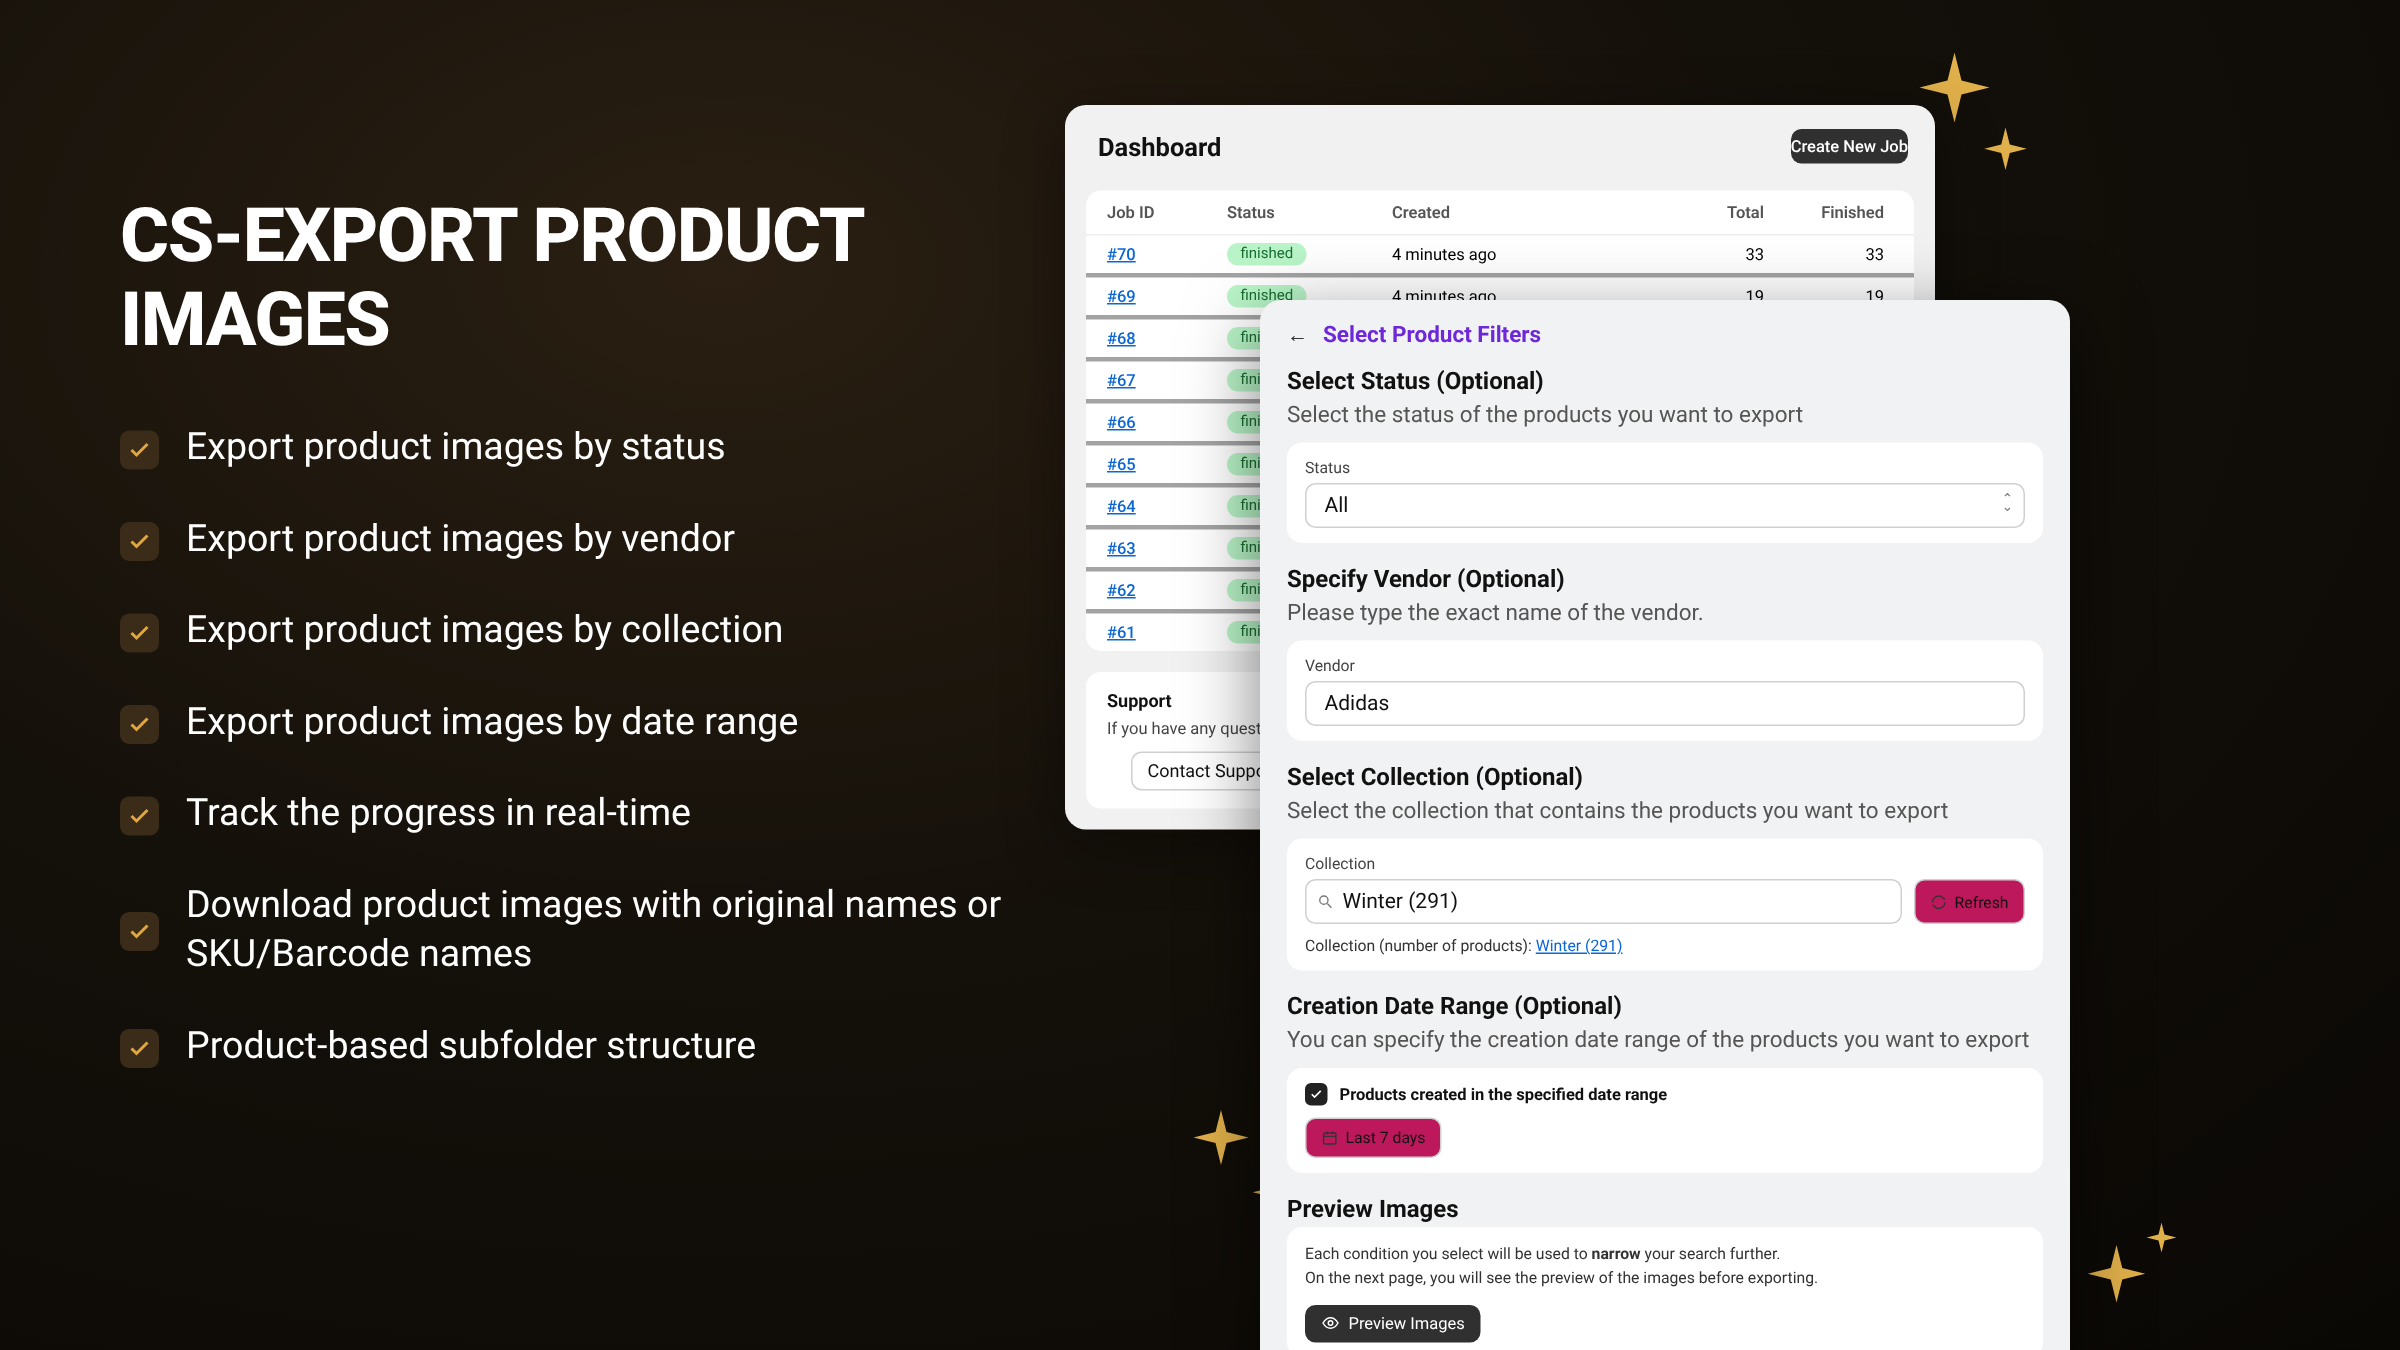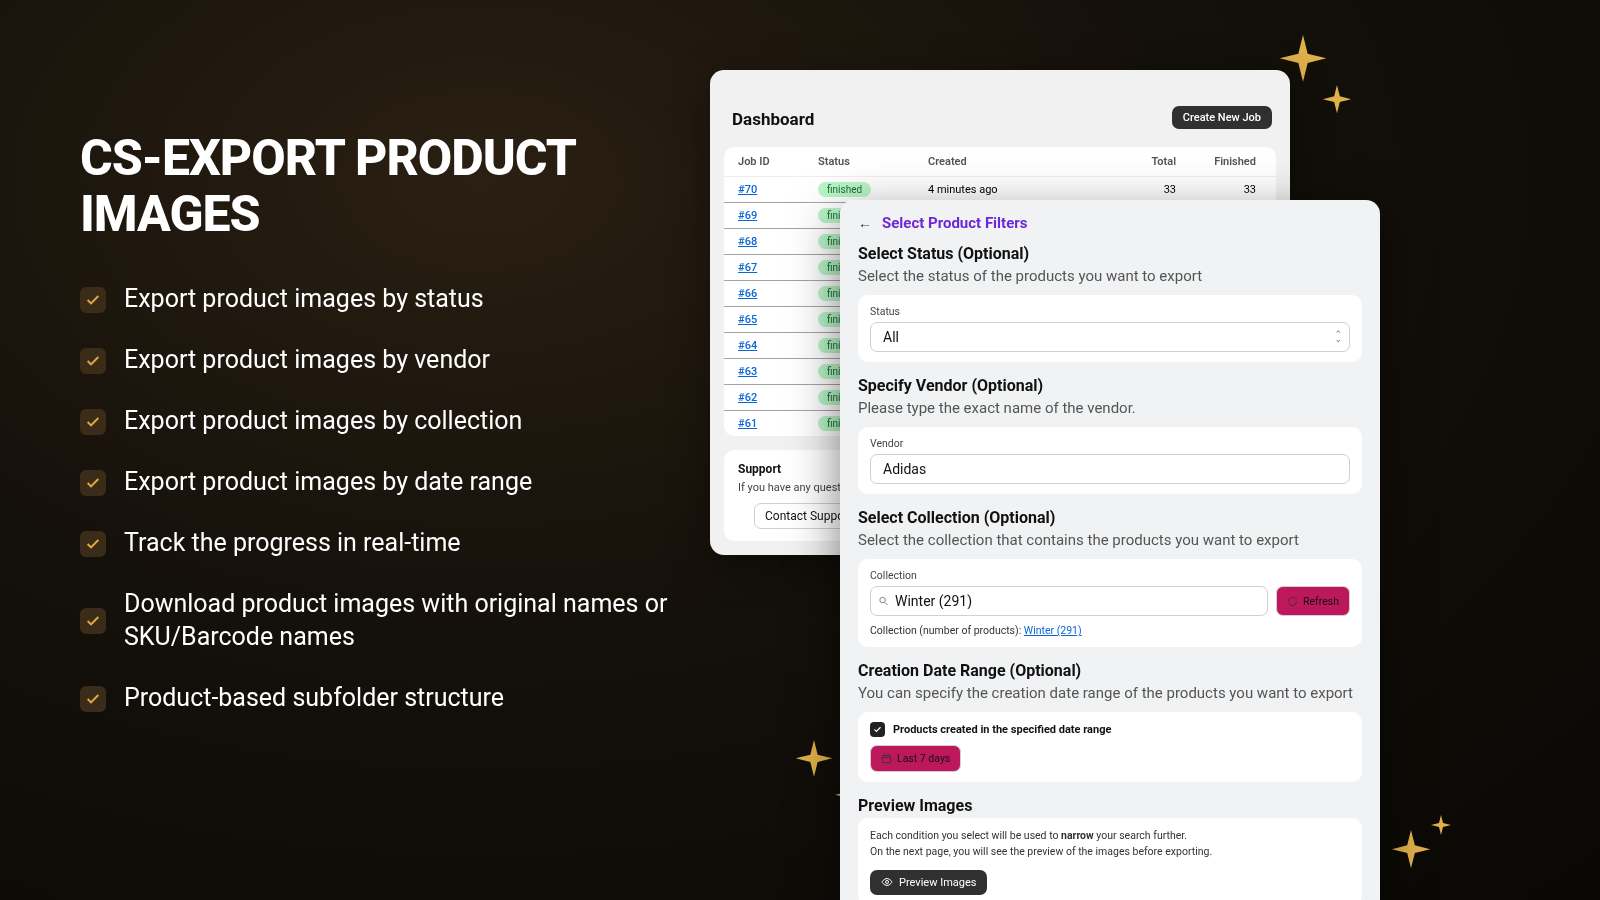--- a/index.html
+++ b/index.html
@@ -65,45 +65,44 @@
     justify-content: space-between;
     align-items: flex-end;
     margin-bottom: 10px;
     padding: 2px 4px 8px 8px;
   }
   .dash-title { font-size: 17px; font-weight: 700; color: #111; }
   .dash-btn {
     background: #303030;
     color: #fff;
     border-radius: 7px;
-    padding: 5px 11px;
+    padding: 5px 0;
     font-size: 11px;
     font-weight: 500;
-    margin-top: 20px;
   }
   .dash-table {
     background: #fff;
     border-radius: 10px;
     overflow: hidden;
     margin-bottom: 14px;
   }
   .dash-thead {
     display: grid;
     grid-template-columns: 80px 110px 1fr 90px 80px;
     padding: 8px 14px;
     border-bottom: 1px solid #eee;
     font-size: 11px;
     font-weight: 600;
     color: #555;
   }
   .dash-row {
     display: grid;
     grid-template-columns: 80px 110px 1fr 90px 80px;
     padding: 5px 14px;
-    border-bottom: 1px solid #a3a3a3;
+    border-bottom: 3px solid #a3a3a3;
     font-size: 11px;
     align-items: center;
   }
   .dash-row:last-child { border-bottom: none; }
   .job-id { color: #0b66d6; text-decoration: underline; font-weight: 500; }
   .status-badge {
     background: #b9f5c8;
     color: #1a6e32;
     border-radius: 9px;
     padding: 2px 9px;

